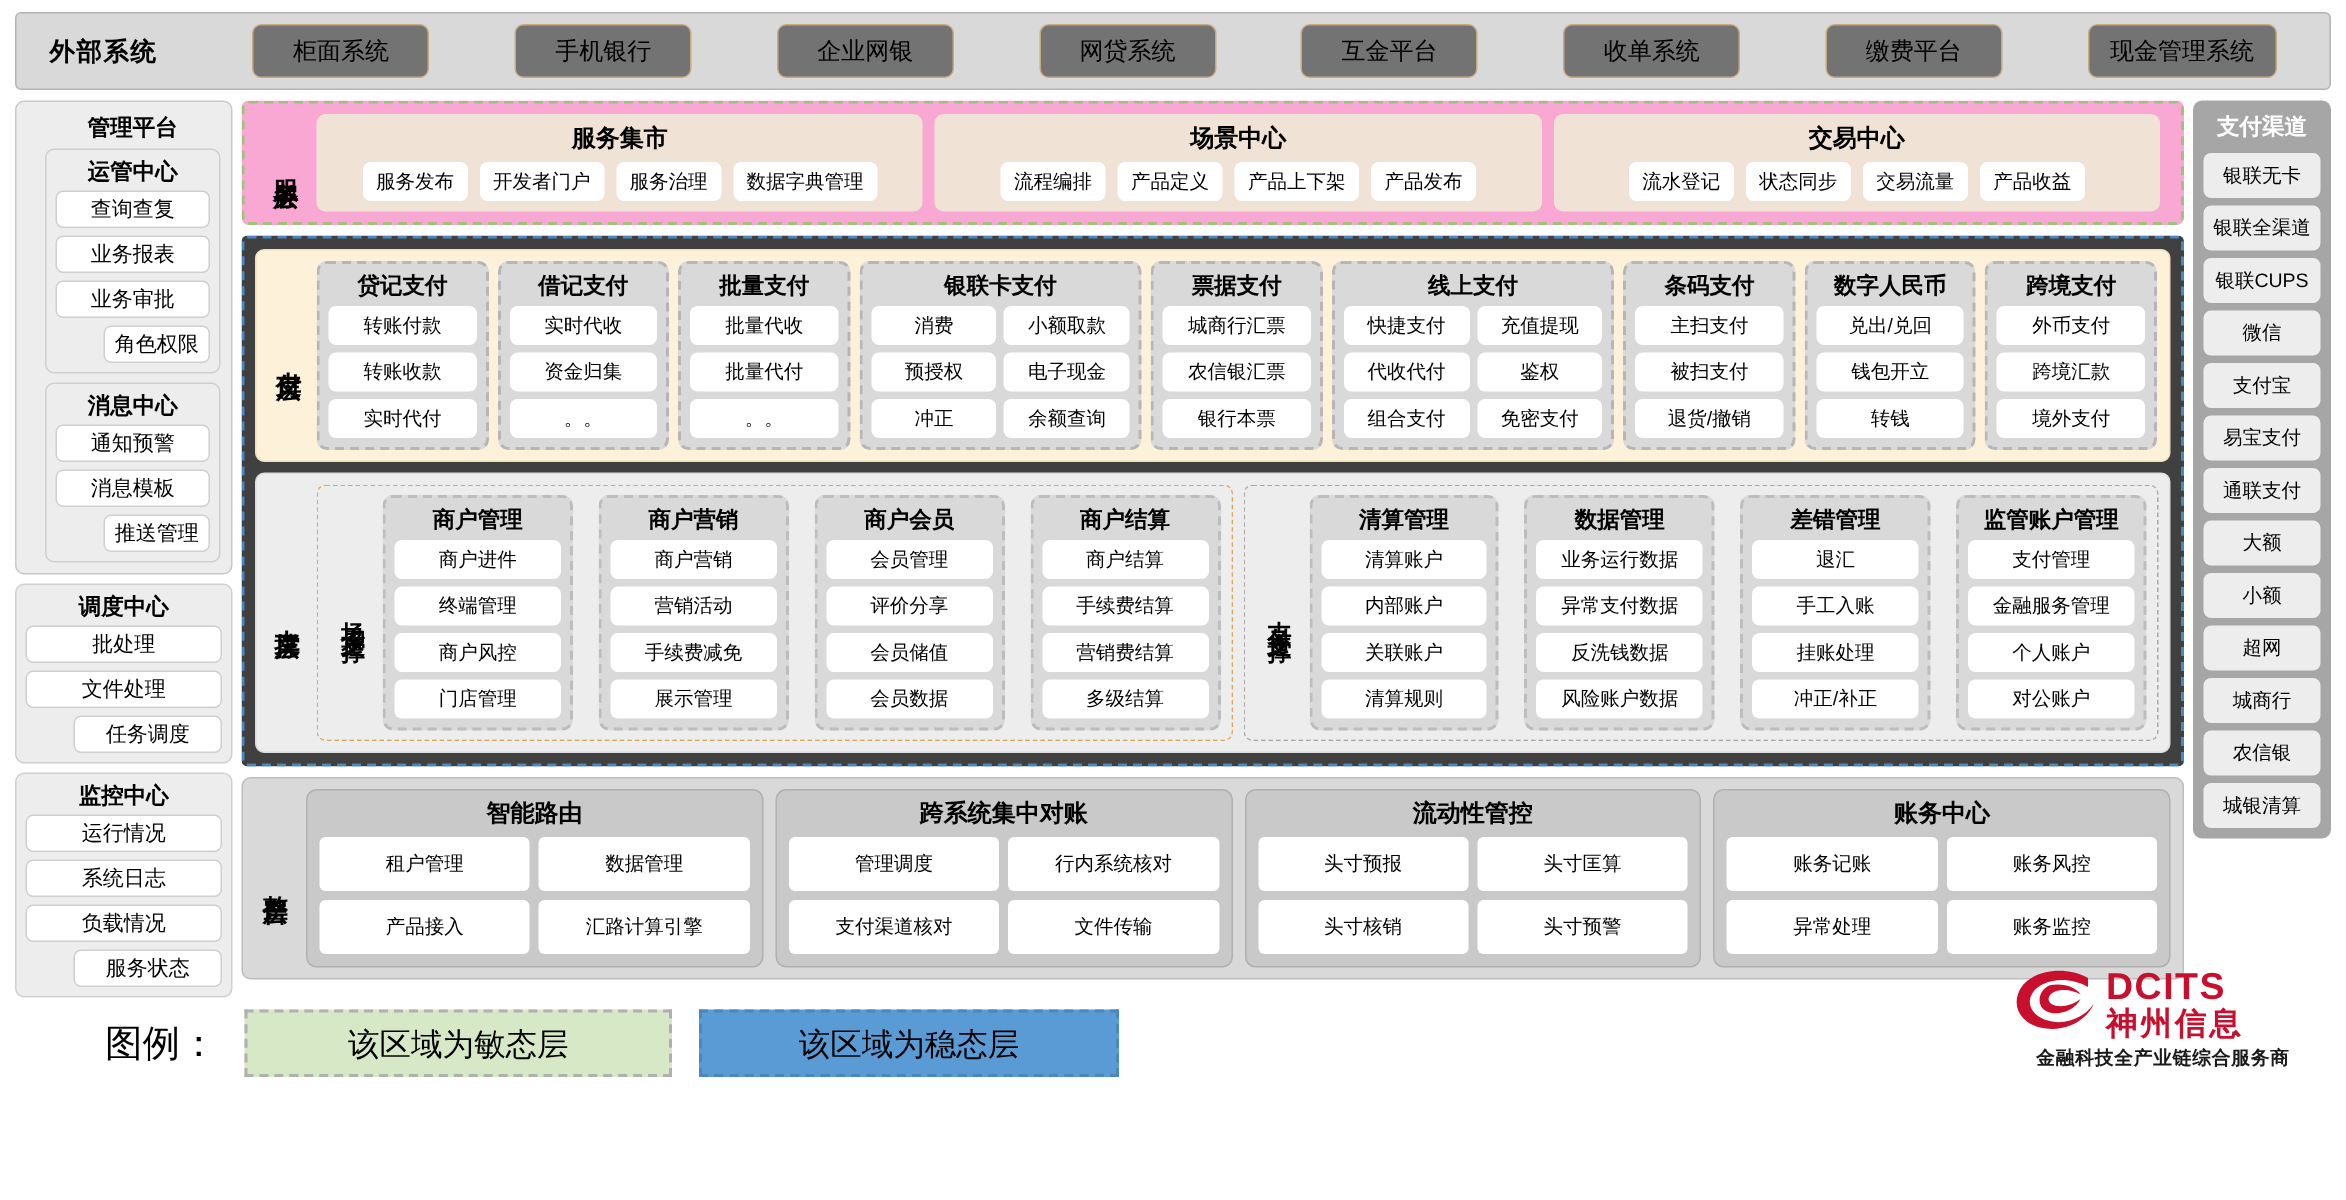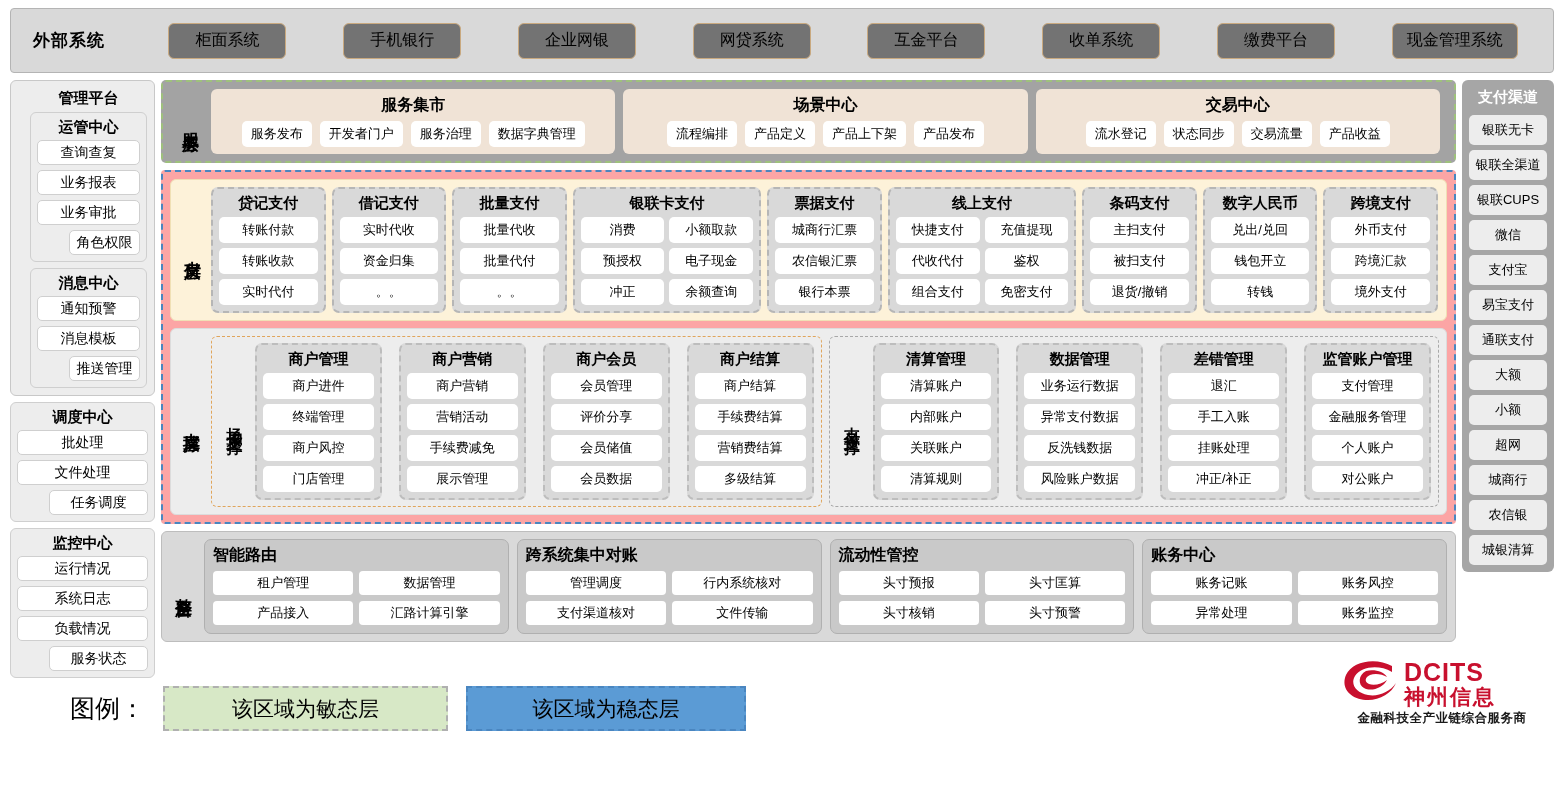--- a/index.html
+++ b/index.html
@@ -12,21 +12,21 @@
     position:relative;
   }
   .page{position:relative;width:1564px;height:800px;box-sizing:border-box;padding:8px 10px 0 10px;}
 
   
   .extbar{
     display:flex;align-items:center;
     background:#d9d9d9;
     border:1px solid #b4b4b4;
     border-radius:4px;
-    height:65px;
+    height:52px;
     padding:0 12px;
     gap:0px;
     box-sizing:border-box;
   }
   .extbar .ext-title{
     font-weight:bold;font-size:17px;letter-spacing:1px;
     width:112px;flex:none;text-align:left;padding-left:10px;
   }
   .extbar .ext-items{display:flex;flex:1;justify-content:space-around;align-items:center;gap:10px;}
   .ext-chip{
@@ -62,41 +62,41 @@
     height:25px;display:flex;align-items:center;justify-content:center;
     font-size:14px;margin-bottom:5px;box-sizing:border-box;
   }
   .cell:last-child{margin-bottom:0;margin-left:32px;}
 
   
   .centercol{flex:1;display:flex;flex-direction:column;gap:7px;min-width:0;}
 
   
   .service-layer{
-    background:#a3a3a3;border:2px dashed #9ec17c;border-radius:5px;
+    background:#f9a8d4;border:2px dashed #9ec17c;border-radius:5px;
     display:flex;align-items:stretch;padding:7px 14px;gap:8px;box-sizing:border-box;
   }
   .vlabel{
     width:26px;flex:none;display:flex;align-items:center;justify-content:center;
     font-weight:bold;font-size:17px;line-height:1.05;
     writing-mode:vertical-rl;text-orientation:upright;letter-spacing:2px;
   }
   .svc-box{
     flex:1;background:#f0e3d6;border-radius:6px;padding:4px 8px 7px;box-sizing:border-box;min-width:0;
   }
   .svc-title{text-align:center;font-weight:bold;font-size:16px;padding:2px 0 5px;}
   .svc-items{display:flex;gap:8px;justify-content:center;}
   .svc-chip{
     background:#ffffff;border-radius:5px;height:26px;padding:0 9px;
     display:flex;align-items:center;justify-content:center;font-size:13px;white-space:nowrap;
   }
 
   
   .stable{
-    background:#fca5a5;border:2px dashed #4a86c0;border-radius:4px;
+    background:#404040;border:2px dashed #4a86c0;border-radius:4px;
     padding:7px;display:flex;flex-direction:column;gap:7px;box-sizing:border-box;
   }
   .pay-layer{
     background:#fdf2d9;border-radius:6px;border:1px solid #f0e0b5;
     display:flex;align-items:stretch;padding:7px 8px;gap:6px;box-sizing:border-box;
   }
   .pay-cluster{
     background:#d9d9d9;border:2px dashed #b6b6b6;border-radius:7px;
     padding:3px 6px 6px;box-sizing:border-box;display:flex;flex-direction:column;
   }
@@ -134,24 +134,24 @@
 
   
   .integ-layer{
     background:#d9d9d9;border:1px solid #bdbdbd;border-radius:6px;
     display:flex;align-items:stretch;padding:7px 8px;gap:8px;box-sizing:border-box;
   }
   .integ-box{
     flex:1;background:#c9c9c9;border:1px solid #b0b0b0;border-radius:7px;
     padding:3px 8px 8px;box-sizing:border-box;min-width:0;
   }
-  .integ-title{font-weight:bold;font-size:16px;padding:2px 0 5px;}
+  .integ-title{text-align:center;font-weight:bold;font-size:16px;padding:2px 0 5px;}
   .integ-grid{display:grid;grid-template-columns:1fr 1fr;gap:6px;}
   .integ-cell{
-    background:#ffffff;border-radius:4px;height:24px;
+    background:#ffffff;border-radius:4px;height:36px;
     display:flex;align-items:center;justify-content:center;font-size:13px;white-space:nowrap;
   }
 
   
   .rightcol{
     width:92px;flex:none;background:#a6a6a6;border-radius:6px;
     padding:6px 7px 7px;box-sizing:border-box;display:flex;flex-direction:column;gap:5px;
   }
   .right-title{color:#ffffff;font-weight:bold;font-size:15px;text-align:center;padding:2px 0 3px;}
   .right-cell{

